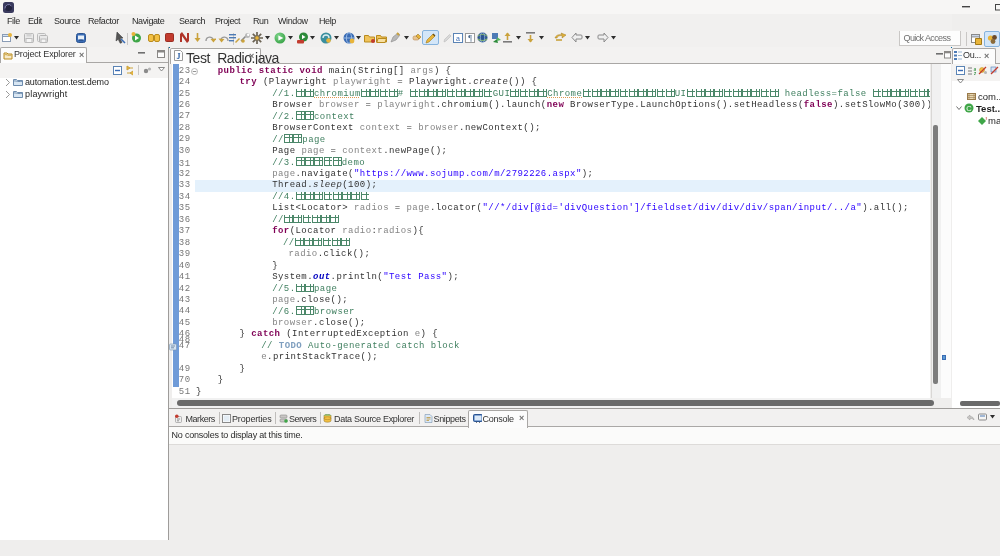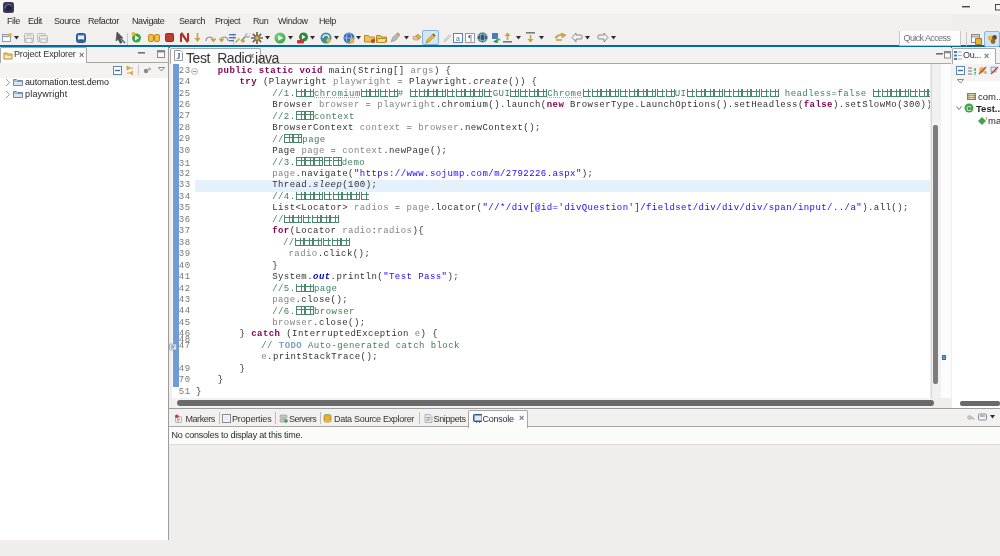--- a/index.html
+++ b/index.html
@@ -1,21 +1,21 @@
 <!DOCTYPE html>
 <html><head><meta charset="utf-8">
 <style>
 * {margin:0;padding:0;box-sizing:border-box}
 html,body {width:1000px;height:556px;overflow:hidden;background:#efeeed;font-family:"Liberation Sans",sans-serif}
 #app {position:absolute;inset:0;width:1000px;height:556px}
 .abs {position:absolute}
 #title {position:absolute;left:0;top:0;width:1000px;height:14px;background:#f7f6f5;color:#8a8a8a;font-size:8.2px;line-height:14px}
 #menus {position:absolute;left:0;top:14px;width:952px;height:16px;background:#f1f0ef;font-size:9px;letter-spacing:-0.4px;color:#2b2b2b}
 #menus span {position:absolute;top:1.5px}
-#tbar {position:absolute;left:0;top:30px;width:1000px;height:18px;background:#f1f0ef;border-bottom:3px solid #0369a1}
+#tbar {position:absolute;left:0;top:30px;width:1000px;height:18px;background:#f1f0ef;border-bottom:1px solid #0369a1}
 .vsep {position:absolute;top:33px;width:1px;height:12px;background:#c9c7c5}
 .phead {position:absolute;background:#f3f2f1;border-bottom:1px solid #a9a7a5}
 .tab {position:absolute;background:#fcfcfc;border:1px solid #a9a7a5;border-bottom:none;border-radius:2px 2px 0 0;font-size:9.5px;color:#333}
 .tabx {color:#707070;font-size:9px;font-weight:bold;line-height:9px}
 #lpanel {position:absolute;left:0;top:47px;width:169px;height:493px;background:#fff;border-right:1px solid #9e9c9a}
 #codeclip {position:absolute;left:172px;top:64px;width:758px;height:334px;background:#fff;overflow:hidden}
 .cl {position:absolute;white-space:pre;font-family:"Liberation Mono",monospace;font-size:9px;letter-spacing:.44px;line-height:11.47px;color:#333}
 .lnum {position:absolute;left:0;width:18.5px;text-align:right;font-family:"Liberation Mono",monospace;font-size:9px;letter-spacing:.44px;line-height:11.47px;color:#777}
 .kw {color:#7f0055;font-weight:bold}
 .st {color:#2a00ff}

